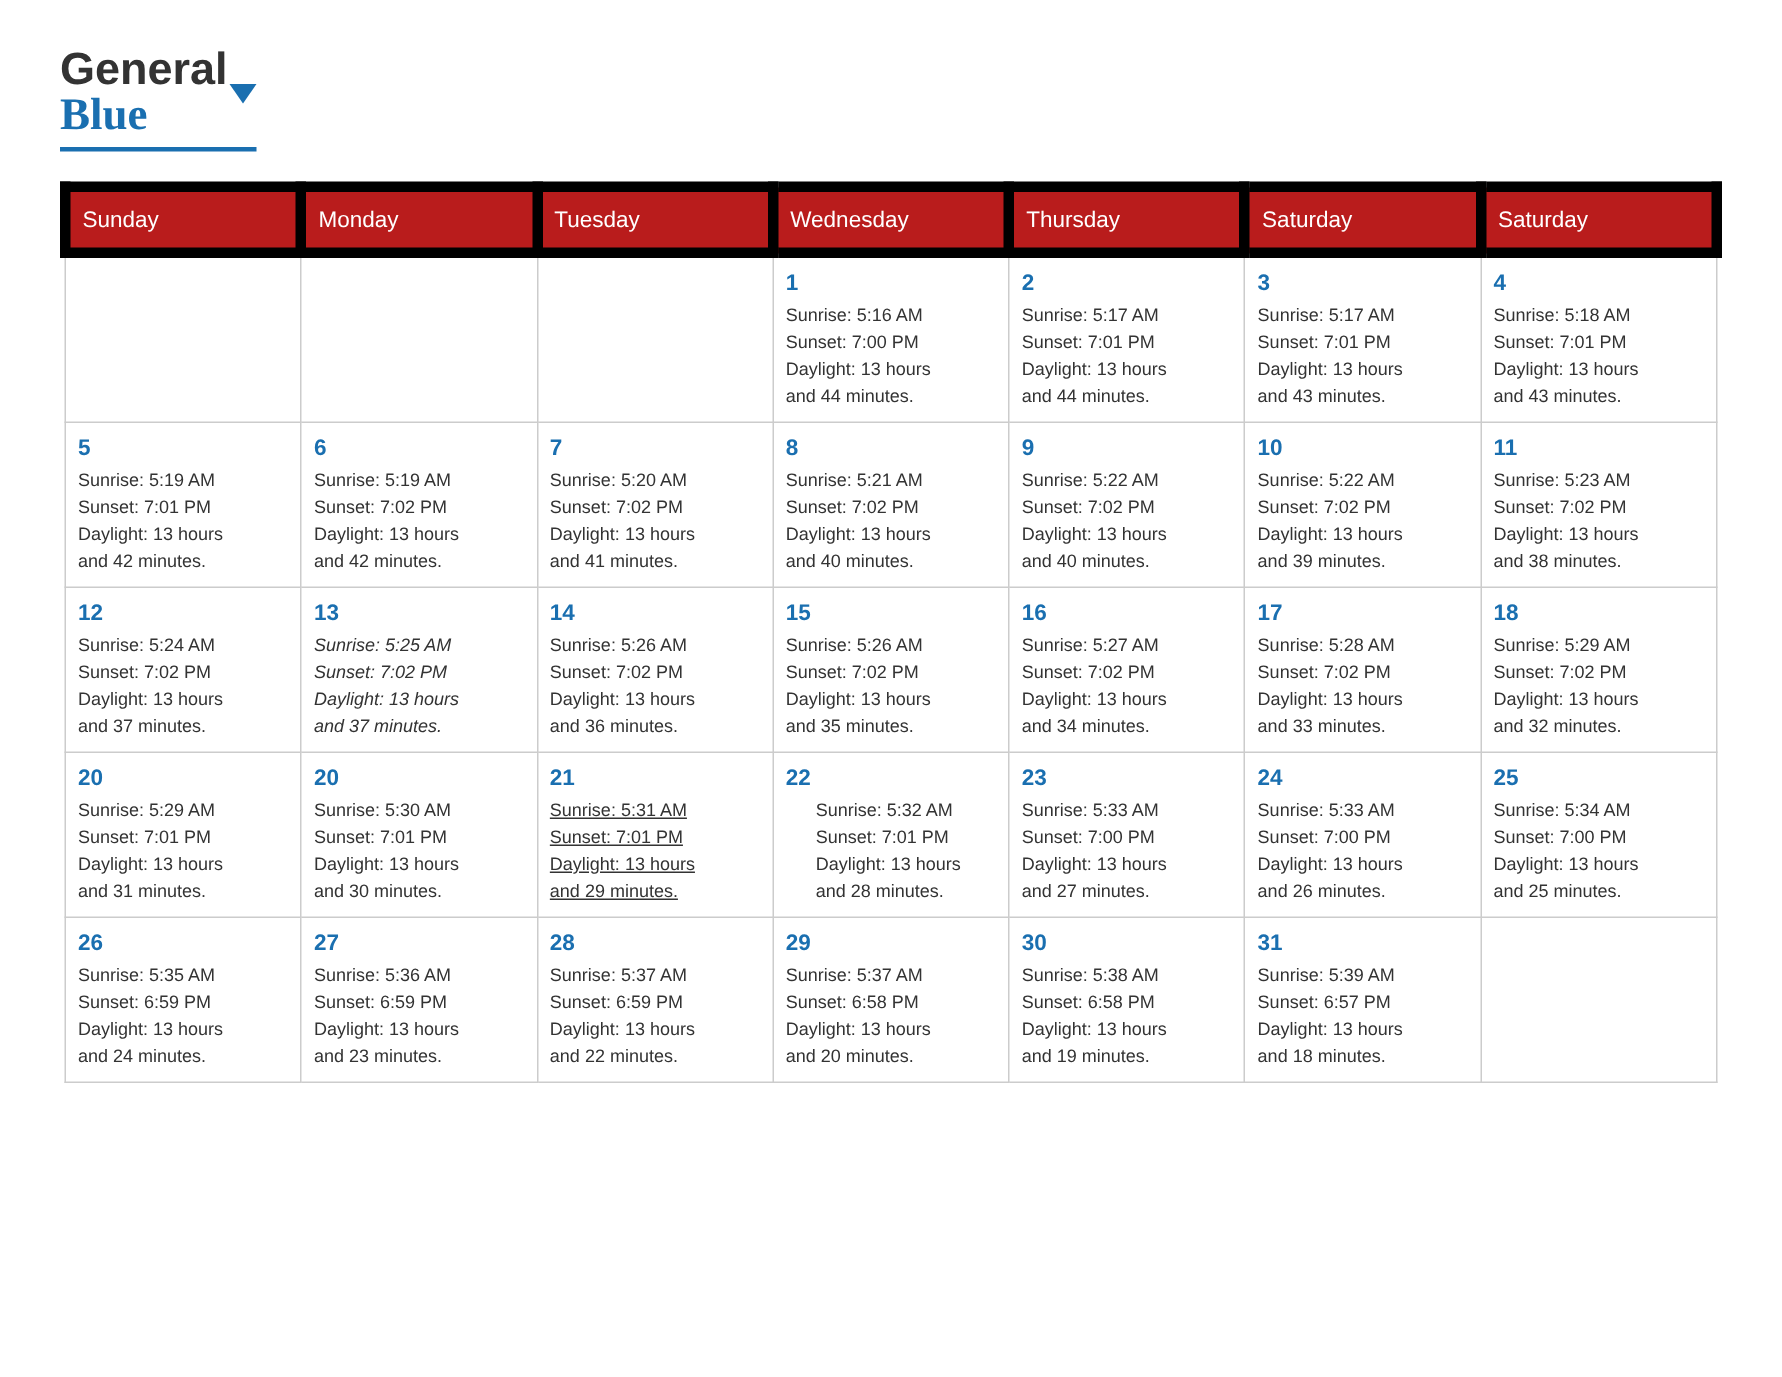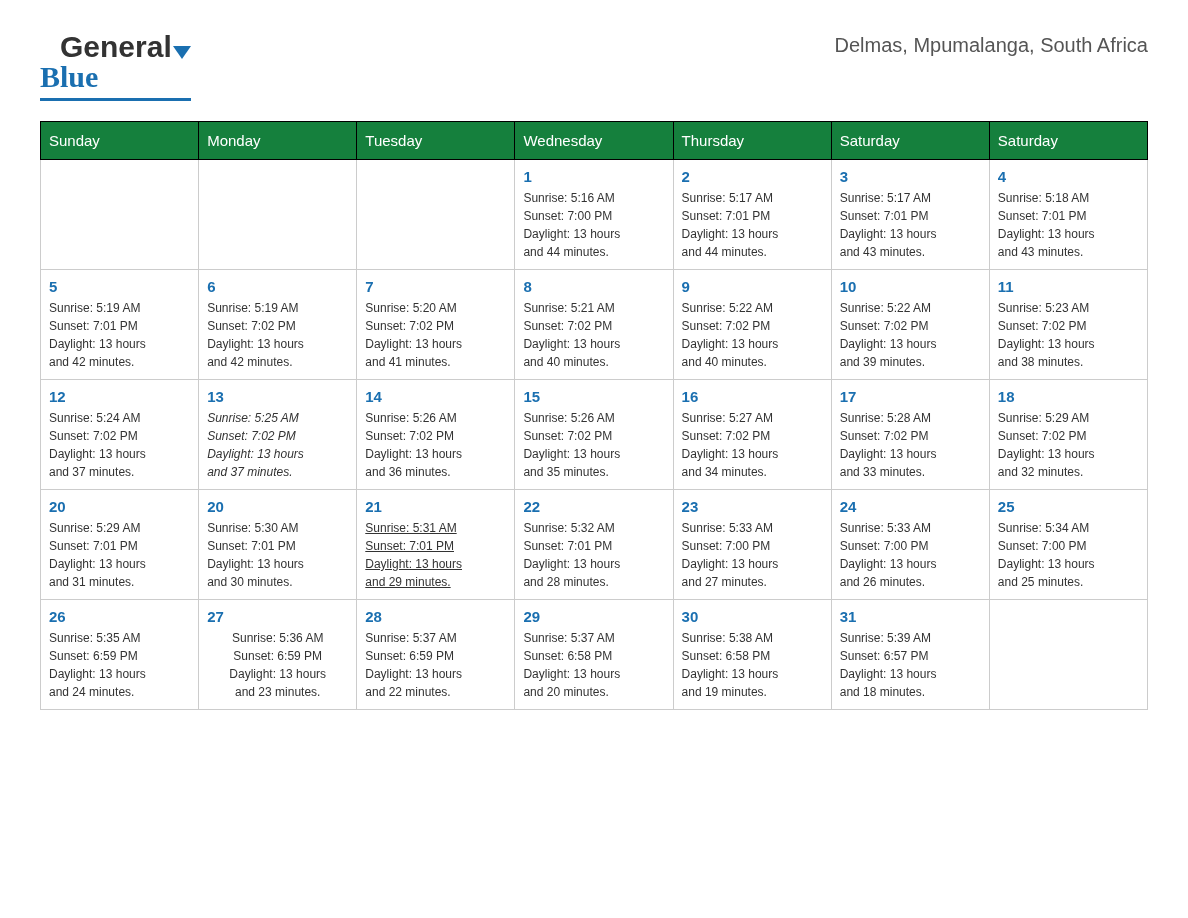--- a/index.html
+++ b/index.html
@@ -30,27 +30,27 @@
       font-size: 20px;
       color: #555;
       margin-top: 4px;
     }
     .calendar {
       width: 100%;
       border-collapse: collapse;
       table-layout: fixed;
     }
     .calendar th {
-      background: #15803d;
+      background: #b91c1c;
       color: #fff;
       padding: 10px 8px;
       font-size: 15px;
       font-weight: normal;
       text-align: left;
-      border: 1px solid #000000;
+      border: 7px solid #000000;
     }
     .calendar td {
       vertical-align: top;
       padding: 8px 8px;
       border: 1px solid #ccc;
       font-size: 12.5px;
       color: #333;
       height: 110px;
     }
     .day-number {
@@ -67,22 +67,21 @@
     }
     .empty-cell {
       background: #fff;
     }
     .logo-container {
       display: flex;
       flex-direction: column;
     }
     .logo-top-row {
       display: flex;
-      align-items: center;
-      margin-left: 20px;
+      align-items: flex-end;
     }
     .arrow-icon {
       display: inline-block;
       width: 0;
       height: 0;
       border-left: 9px solid transparent;
       border-right: 9px solid transparent;
       border-top: 13px solid #1a6fb0;
       margin-left: 1px;
       position: relative;
@@ -103,21 +102,20 @@
     <div class="logo-top-row">
       <span style="font-size:30px;font-weight:bold;color:#333;">General</span>
       <span class="arrow-icon"></span>
     </div>
     <div style="display:flex;align-items:flex-end;gap:0;font-family:Liberation Serif, serif;">
       <span style="font-size:30px;font-weight:bold;color:#1a6fb0;margin-top:-4px;">Blue</span>
     </div>
     <div class="logo-underline"></div>
   </div>
   <div class="title-section">
-    <div class="location">Delmas, Mpumalanga, South Africa</div>
   </div>
 </div>
 
 <table class="calendar">
   <thead>
     <tr>
     <th>Sunday</th>
         <th>Monday</th>
         <th>Tuesday</th>
         <th>Wednesday</th>
@@ -279,21 +277,21 @@
         </td>
         <td>
           <span class="day-number">21</span>
           <div class="day-info" style="white-space: pre-line; text-decoration: underline;">Sunrise: 5:31 AM
 Sunset: 7:01 PM
 Daylight: 13 hours
 and 29 minutes.</div>
         </td>
         <td>
           <span class="day-number">22</span>
-          <div class="day-info" style="white-space: pre-line;">Sunrise: 5:32 AM
+          <div class="day-info" style="white-space: pre-line; margin-left: 20px;">Sunrise: 5:32 AM
 Sunset: 7:01 PM
 Daylight: 13 hours
 and 28 minutes.</div>
         </td>
         <td>
           <span class="day-number">23</span>
           <div class="day-info" style="white-space: pre-line;">Sunrise: 5:33 AM
 Sunset: 7:00 PM
 Daylight: 13 hours
 and 27 minutes.</div>
@@ -316,21 +314,21 @@
       <tr>
         <td>
           <span class="day-number">26</span>
           <div class="day-info" style="white-space: pre-line;">Sunrise: 5:35 AM
 Sunset: 6:59 PM
 Daylight: 13 hours
 and 24 minutes.</div>
         </td>
         <td>
           <span class="day-number">27</span>
-          <div class="day-info" style="white-space: pre-line; text-align: center;">Sunrise: 5:36 AM
+          <div class="day-info" style="white-space: pre-line;">Sunrise: 5:36 AM
 Sunset: 6:59 PM
 Daylight: 13 hours
 and 23 minutes.</div>
         </td>
         <td>
           <span class="day-number">28</span>
           <div class="day-info" style="white-space: pre-line;">Sunrise: 5:37 AM
 Sunset: 6:59 PM
 Daylight: 13 hours
 and 22 minutes.</div>

